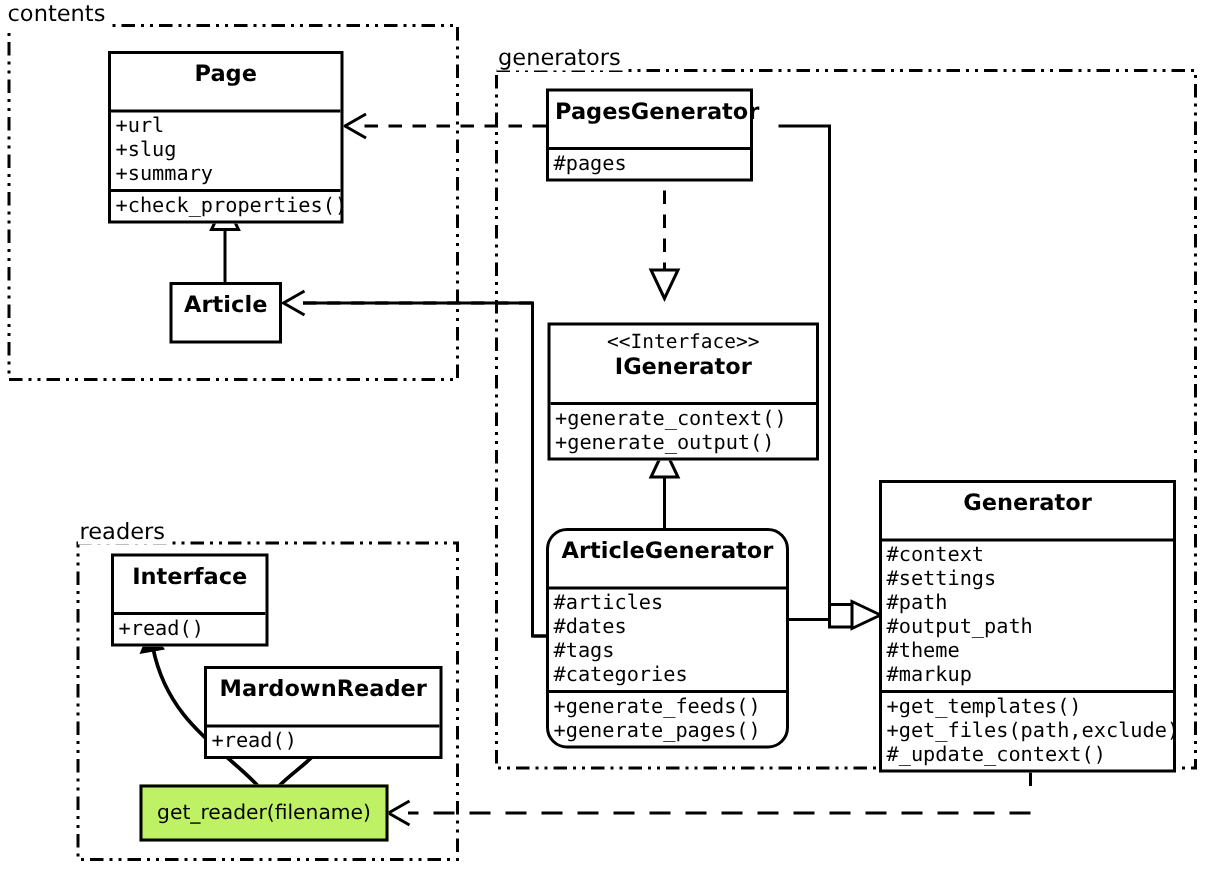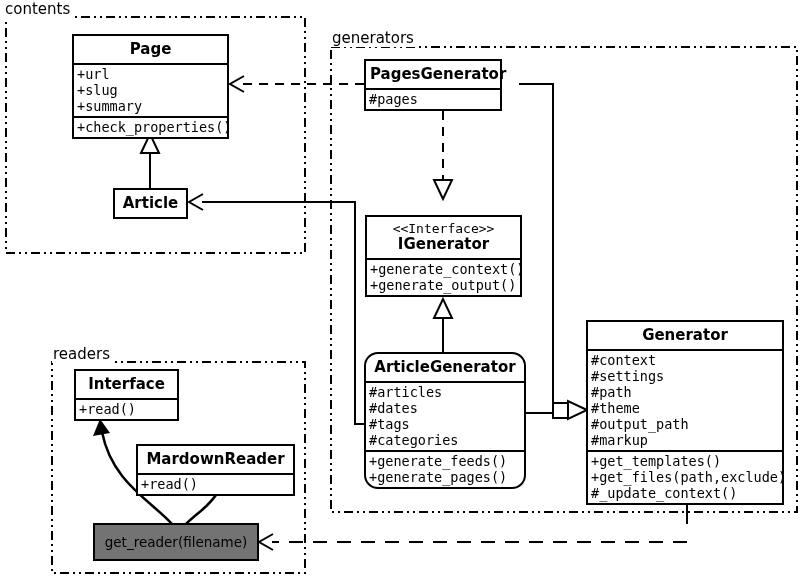--- a/index.html
+++ b/index.html
@@ -29,21 +29,21 @@
     box-sizing: border-box;
     border: 2px solid #000;
     background: #ffffff;
     z-index: 5;
   }
   .uml-name {
     text-align: center;
     font-weight: bold;
     font-size: 15px;
     line-height: 1;
-    padding: 6px 4px 6px 4px;
+    padding: 6px 4px 16px 4px;
     color: #000;
     white-space: nowrap;
   }
   .uml-stereo {
     text-align: center;
     font-weight: normal;
     font-size: 13px;
     font-family: "DejaVu Sans Mono", monospace;
     line-height: 1;
     padding: 5px 4px 1px 4px;
@@ -63,21 +63,21 @@
     font-family: "DejaVu Sans Mono", monospace;
     font-size: 13.5px;
     line-height: 16px;
     color: #000;
     white-space: nowrap;
   }
   .fn-box {
     position: absolute;
     box-sizing: border-box;
     border: 2px solid #000;
-    background: #737373;
+    background: #bef264;
     z-index: 5;
     display: flex;
     align-items: center;
     justify-content: center;
   }
   .fn-label {
     font-size: 13.5px;
     color: #000;
     white-space: nowrap;
     font-family: "DejaVu Sans", sans-serif;
@@ -187,21 +187,21 @@
     <div class="uml-name">Article</div>
   </div>
 
   <div class="uml-class" style="left:364px; top:59px; width:138px;">
     <div class="uml-name">PagesGenerator</div>
     <div class="uml-compartment uml-sep">
       <div class="uml-member">#pages</div>
     </div>
   </div>
 
-  <div class="uml-class" style="left:365px; top:215px; width:157px;">
+  <div class="uml-class" style="left:365px; top:215px; width:181px;">
     <div class="uml-stereo">&lt;&lt;Interface&gt;&gt;</div>
     <div class="uml-name">IGenerator</div>
     <div class="uml-compartment uml-sep">
       <div class="uml-member">+generate_context()</div>
       <div class="uml-member">+generate_output()</div>
     </div>
   </div>
 
   <div class="uml-class" style="left:364px; top:352px; width:162px;border-radius:14px;">
     <div class="uml-name">ArticleGenerator</div>
@@ -216,22 +216,22 @@
       <div class="uml-member">+generate_pages()</div>
     </div>
   </div>
 
   <div class="uml-class" style="left:586px; top:320px; width:198px;">
     <div class="uml-name">Generator</div>
     <div class="uml-compartment uml-sep">
       <div class="uml-member">#context</div>
       <div class="uml-member">#settings</div>
       <div class="uml-member">#path</div>
+      <div class="uml-member">#output_path</div>
       <div class="uml-member">#theme</div>
-      <div class="uml-member">#output_path</div>
       <div class="uml-member">#markup</div>
     </div>
     <div class="uml-compartment uml-sep">
       <div class="uml-member">+get_templates()</div>
       <div class="uml-member">+get_files(path,exclude)</div>
       <div class="uml-member">#_update_context()</div>
     </div>
   </div>
 
   <div class="uml-class" style="left:74px; top:369px; width:105px;">

